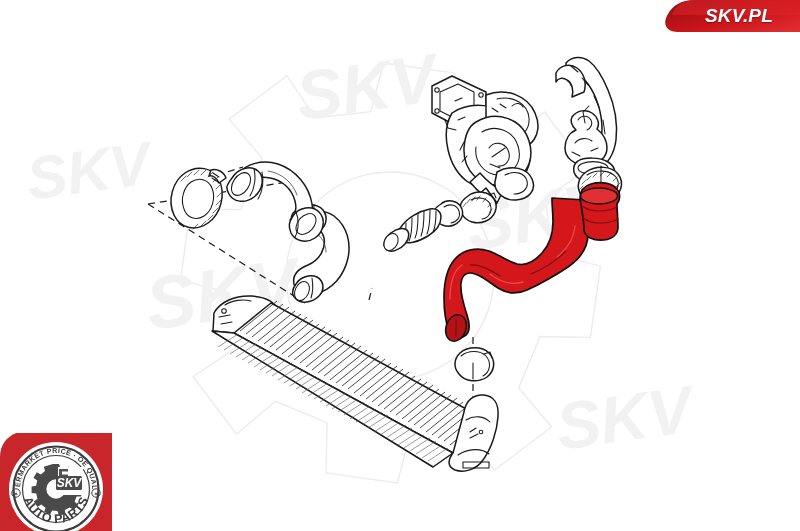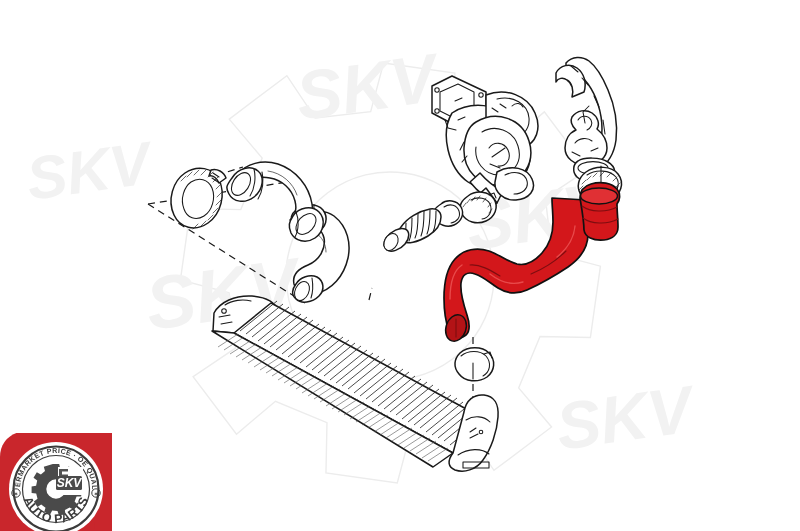--- a/index.html
+++ b/index.html
@@ -412,20 +412,40 @@
       <path class="hosedark" d="M456,319 L456,337"></path>
 
       <path class="hosedark" d="M566,251 C556,261 543,269 531,274"></path>
       <path class="hosedark" d="M500,276 C490,270 480,264 470,265"></path>
       <path class="hoselight" d="M575,226 C574,238 567,249 557,257"></path>
       <path class="hoselight" d="M523,282 C510,286 499,281 490,274"></path>
       <path class="hoselight" d="M462,265 C453,271 450,285 450,299"></path>
     </g>
   </svg>
 
+  <div id="brand-banner">
+    <svg class="bg" viewBox="0 0 136 32" width="136" height="32">
+      <defs>
+        <linearGradient id="bannerGrad" x1="0" y1="0" x2="0.15" y2="1">
+          <stop offset="0%" stop-color="#e8272c"></stop>
+          <stop offset="42%" stop-color="#d0151a"></stop>
+          <stop offset="46%" stop-color="#a81116"></stop>
+          <stop offset="100%" stop-color="#c41419"></stop>
+        </linearGradient>
+        <linearGradient id="bannerGrad2" x1="0" y1="0" x2="1" y2="0.9">
+          <stop offset="0%" stop-color="#8f0f14"></stop>
+          <stop offset="55%" stop-color="#c81419"></stop>
+          <stop offset="100%" stop-color="#e22b30"></stop>
+        </linearGradient>
+      </defs>
+      <path d="M30,0 L136,0 L136,32 L14,32 C2,32 -2,24 4,14 C9,5 18,0 30,0 Z" fill="url(#bannerGrad2)"></path>
+      <path d="M30,0 L136,0 L136,15 L8,15 C10,7 18,0 30,0 Z" fill="#e0242a" opacity="0.55"></path>
+    </svg>
+    <div id="brand-text">SKV.PL</div>
+  </div>
 
   <svg id="quality-seal" viewBox="0 0 112 98" width="112" height="98">
     <defs>
       <path id="arcTop" d="M 20,56 A 36,36 0 0 1 92,56"></path>
       <path id="arcBot" d="M 22,56 A 34,34 0 0 0 90,56"></path>
     </defs>
 
     <path d="M0,24 C0,8 12,-2 28,-2 L112,-2 L112,98 L0,98 Z" fill="#c9262c"></path>
     <path d="M95,96 C95,78 82,66 64,66 L0,66 L0,98 L95,98 Z" fill="#c9262c"></path>
 

